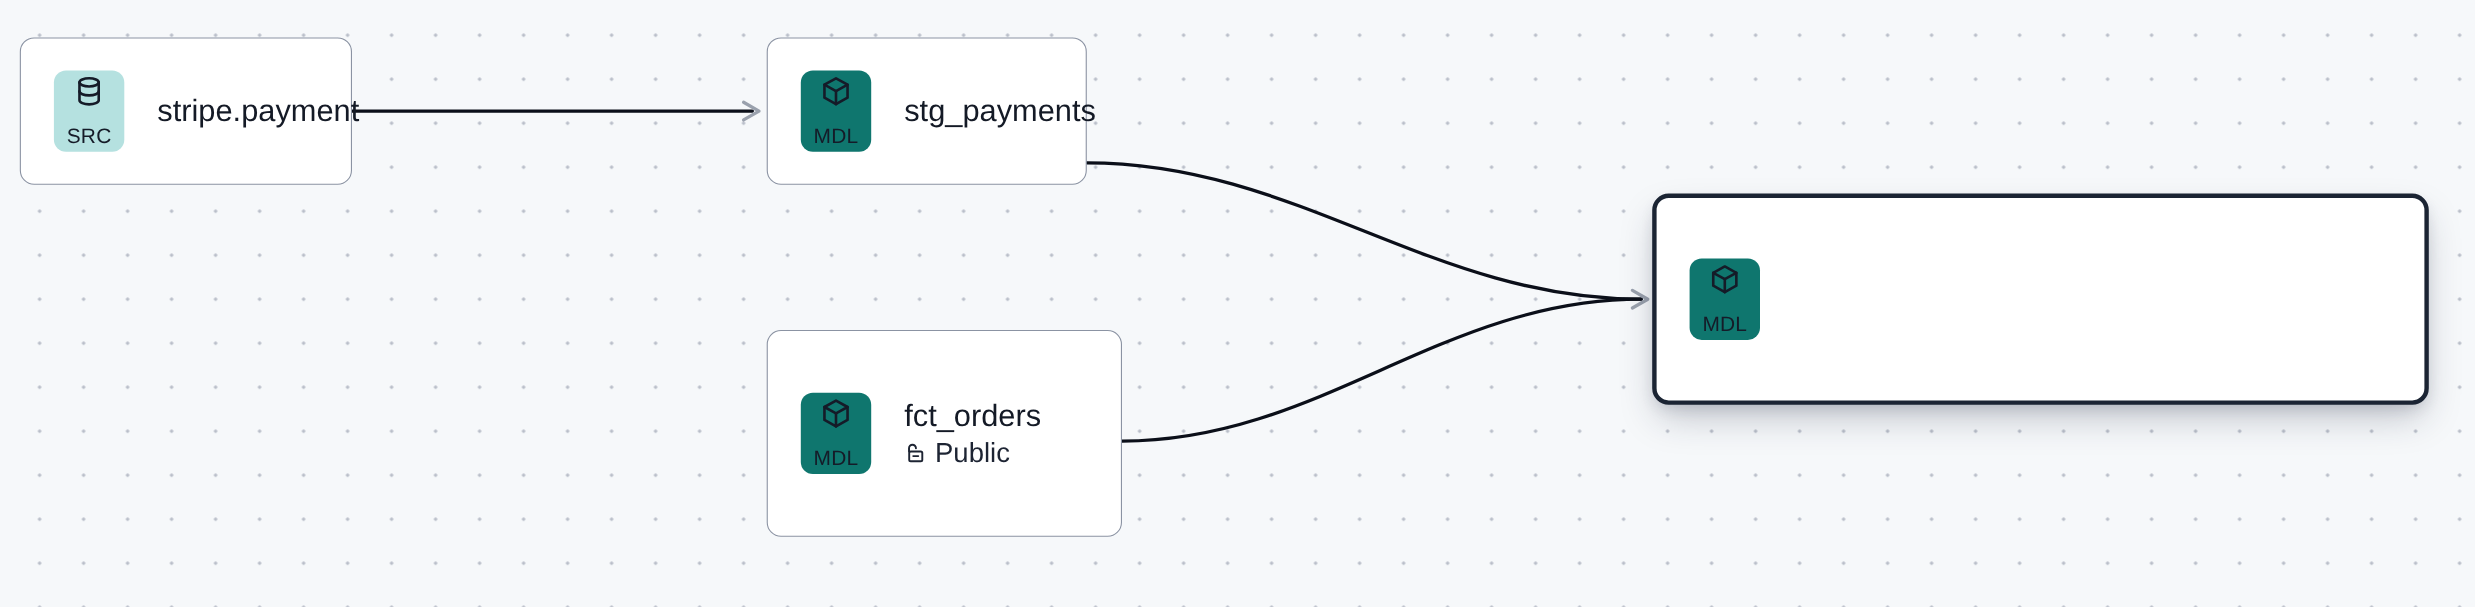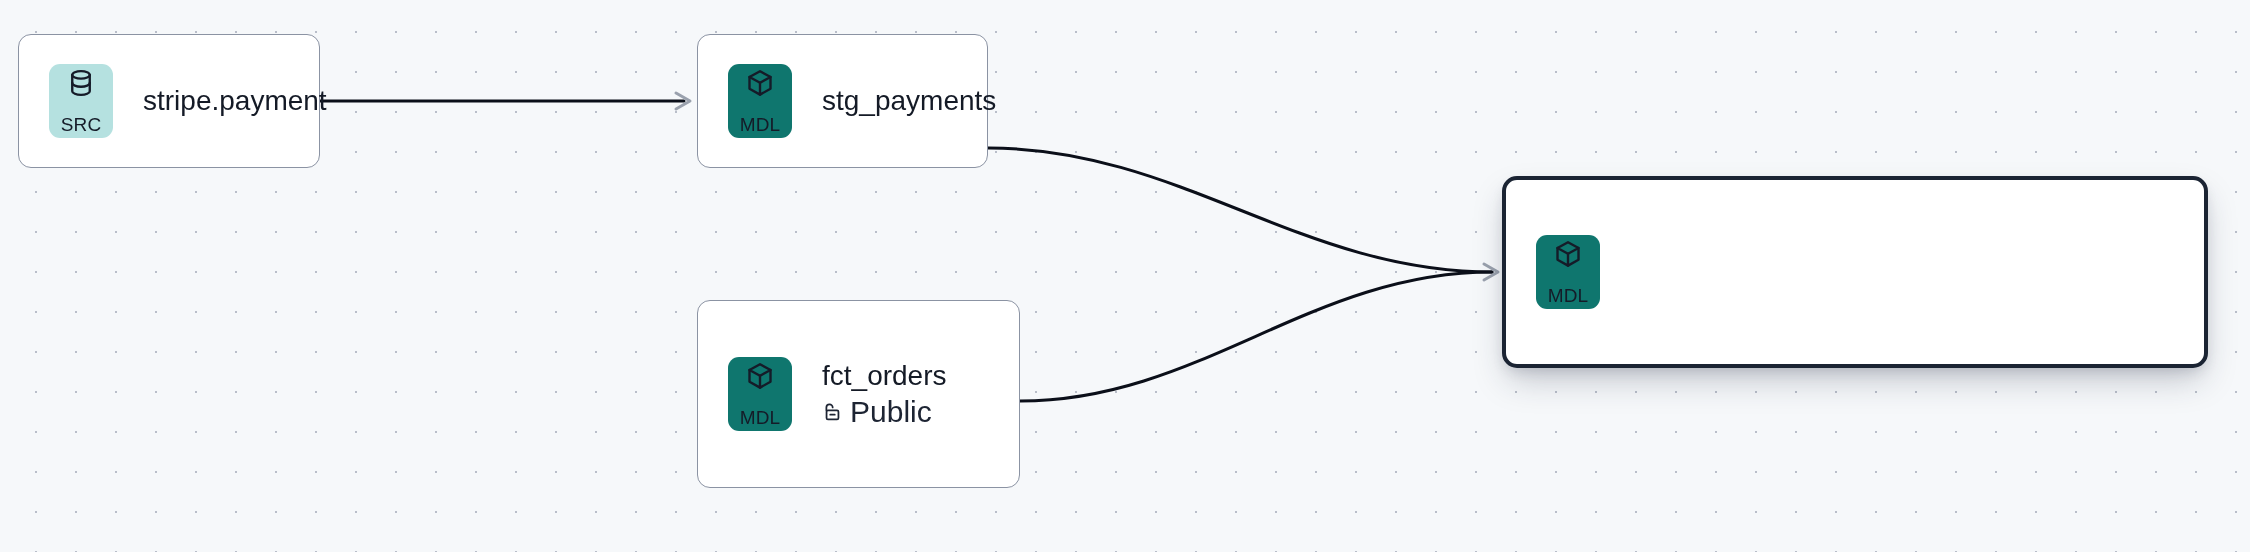--- a/index.html
+++ b/index.html
@@ -109,21 +109,21 @@
     font-size: 28px;
     font-weight: 400;
     color: #141a26;
     white-space: nowrap;
     line-height: 1.12;
   }
   .node-sub {
     display: flex;
     align-items: center;
     gap: 7px;
-    font-size: 30px;
+    font-size: 25px;
     color: #1d2433;
     line-height: 1.12;
   }
   .sub-icon {
     display: inline-block;
     width: 21px;
     height: 21px;
     line-height: 0;
     flex: 0 0 auto;
   }

